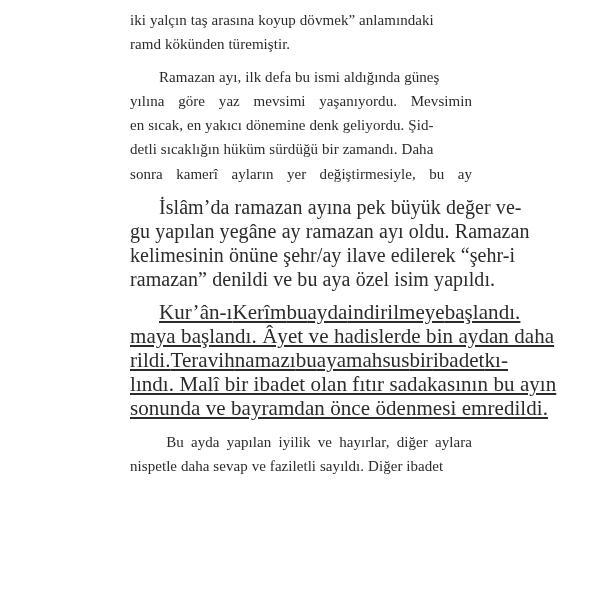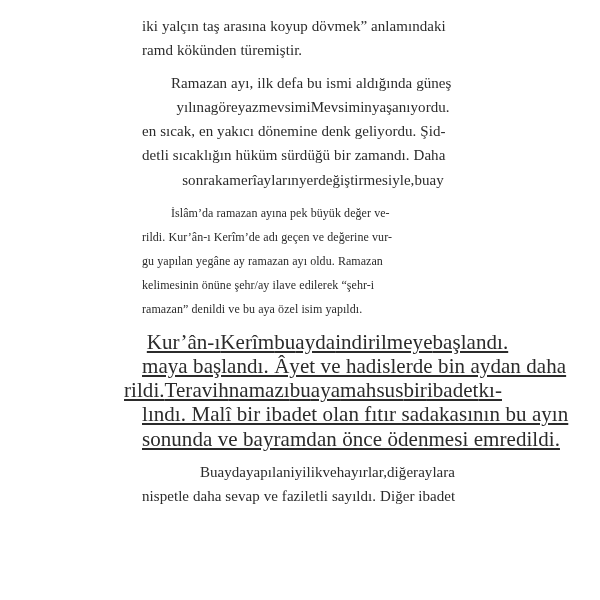--- a/index.html
+++ b/index.html
@@ -45,82 +45,80 @@
     -webkit-font-smoothing: antialiased;
   }
 
   
   .line {
     display: block;
     white-space: pre;
   }
   .line.justified {
     display: flex;
-    justify-content: center;
+    justify-content: space-between;
     white-space: normal;
   }
   .line.justified > .w {
     white-space: pre;
   }
 
   .para-gap {
     height: 9px;
   }
 
   .indent-box {
     display: inline-block;
     width: 29px;
   }
 
   
   #para-stack {
     position: absolute;
     left: 0;
-    top: 14px;
+    top: 8px;
     width: 342px;
-    margin-left: 12px;
   }
 </style>
 </head>
 <body>
 
 <div id="page">
   <div id="text-column">
     <div id="para-stack">
         <p class="para" style="font-size: 15px;">
           <span class="line"><span>iki yalçın taş arasına koyup dövmek” anlamındaki</span></span>
           <span class="line"><span>ramd kökünden türemiştir.</span></span>
         </p>
         <div class="para-gap"></div>
         <p class="para" style="font-size: 15px;">
           <span class="line"><span class="indent-box" style="width: 29px;"></span><span>Ramazan ayı, ilk defa bu ismi aldığında güneş</span></span>
           <span class="line justified">
             <span class="w">yılına</span>
             <span class="w">göre</span>
             <span class="w">yaz</span>
             <span class="w">mevsimi</span>
+            <span class="w">yaşanıyordu.</span>
             <span class="w">Mevsimin</span>
-            <span class="w">yaşanıyordu.</span>
           </span>
           <span class="line"><span>en sıcak, en yakıcı dönemine denk geliyordu. Şid-</span></span>
           <span class="line"><span>detli sıcaklığın hüküm sürdüğü bir zamandı. Daha</span></span>
           <span class="line justified">
             <span class="w">sonra</span>
             <span class="w">kamerî</span>
             <span class="w">ayların</span>
             <span class="w">yer</span>
             <span class="w">değiştirmesiyle,</span>
             <span class="w">bu</span>
             <span class="w">ay</span>
           </span>
         </p>
         <div class="para-gap"></div>
-        <p class="para" style="font-size: 12px;">
+        <p class="para" style="font-size: 20px;">
           <span class="line"><span class="indent-box" style="width: 29px;"></span><span>İslâm’da ramazan ayına pek büyük değer ve-</span></span>
-          <span class="line"><span>rildi. Kur’ân-ı Kerîm’de adı geçen ve değerine vur-</span></span>
           <span class="line"><span>gu yapılan yegâne ay ramazan ayı oldu. Ramazan</span></span>
           <span class="line"><span>kelimesinin önüne şehr/ay ilave edilerek “şehr-i</span></span>
           <span class="line"><span>ramazan” denildi ve bu aya özel isim yapıldı.</span></span>
         </p>
         <div class="para-gap"></div>
         <p class="para" style="font-size: 21px; text-decoration: underline;">
           <span class="line justified">
             <span class="indent-box" style="width: 29px; flex: 0 0 29px;"></span>
             <span class="w">Kur’ân-ı</span>
             <span class="w">Kerîm</span>

